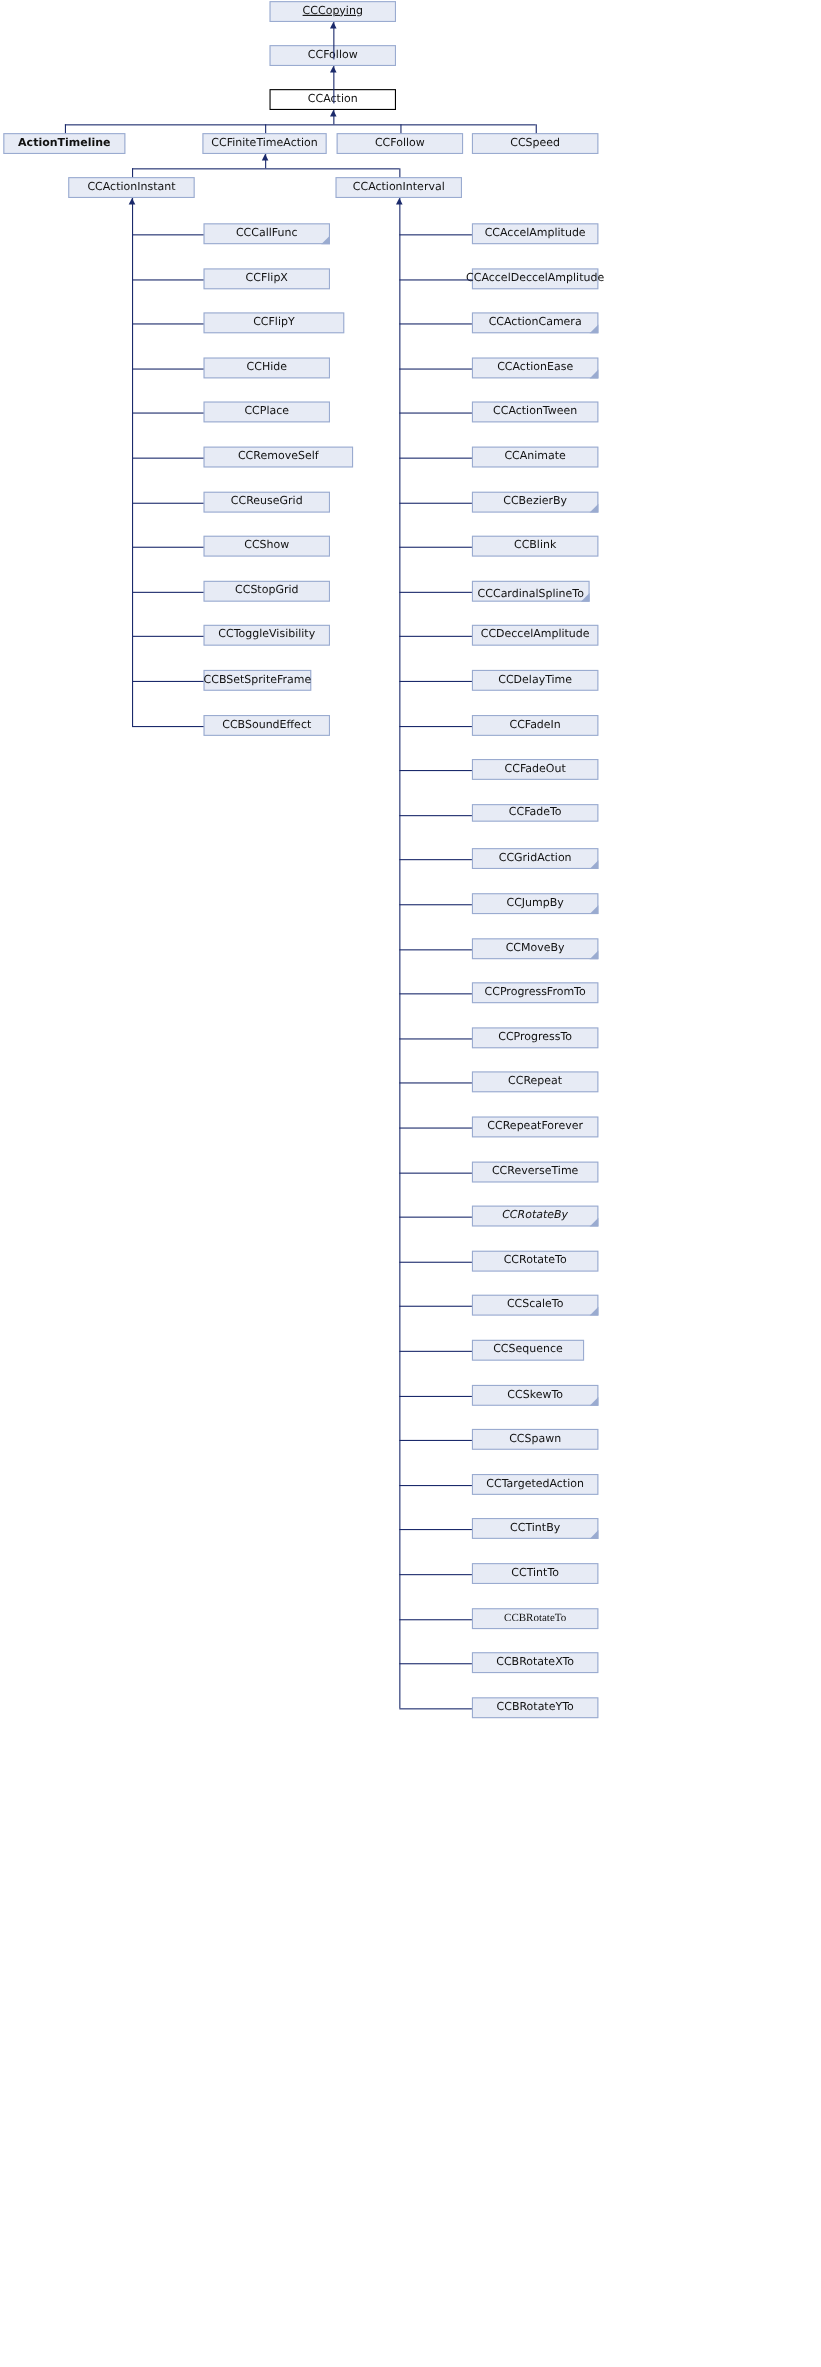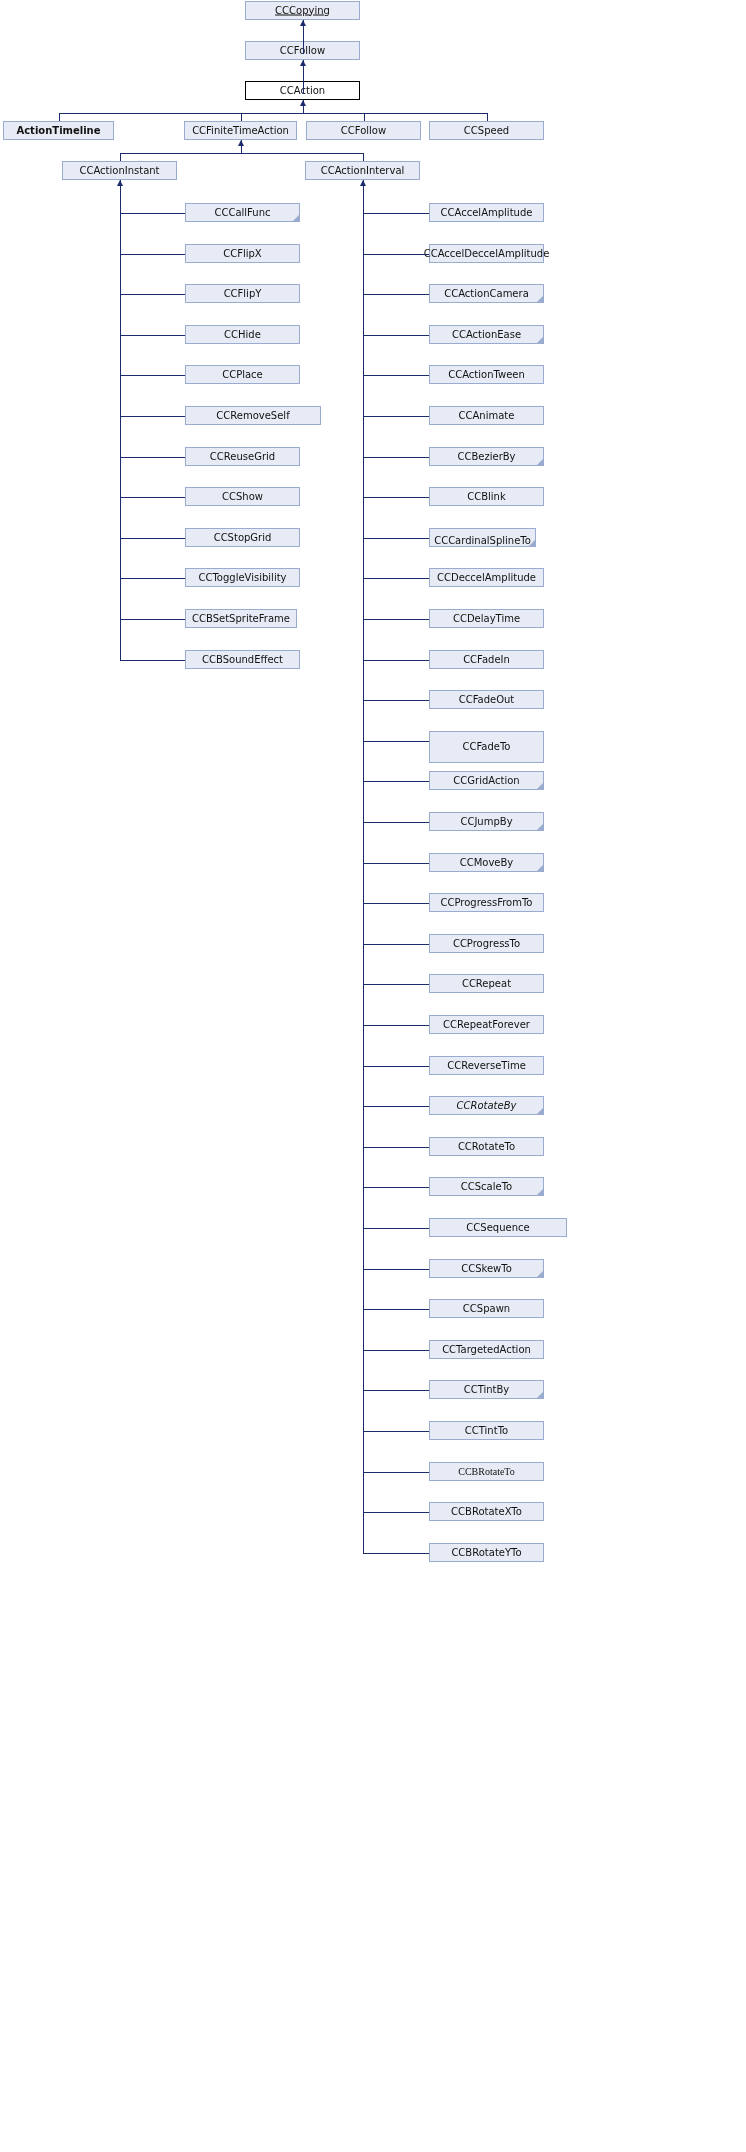--- a/index.html
+++ b/index.html
@@ -118,21 +118,21 @@
     <div class="edge v" style="left: 363px; top: 153px; height: 8px;"></div>
     <div class="arrow" style="left: 117px; top: 180px;"></div>
     <div class="node folded" style="left: 185px; top: 203px; width: 115px; height: 19px;">
       <span class="lbl">CCCallFunc</span>
     </div>
     <div class="edge h" style="left: 120px; top: 213px; width: 65px;"></div>
     <div class="node" style="left: 185px; top: 244px; width: 115px; height: 19px;">
       <span class="lbl">CCFlipX</span>
     </div>
     <div class="edge h" style="left: 120px; top: 254px; width: 65px;"></div>
-    <div class="node" style="left: 185px; top: 284px; width: 115px; height: 19px;">
+    <div class="node" style="left: 185px; top: 284px; width: 128px; height: 19px;">
       <span class="lbl">CCFlipY</span>
     </div>
     <div class="edge h" style="left: 120px; top: 294px; width: 65px;"></div>
     <div class="node" style="left: 185px; top: 325px; width: 115px; height: 19px;">
       <span class="lbl">CCHide</span>
     </div>
     <div class="edge h" style="left: 120px; top: 335px; width: 65px;"></div>
     <div class="node" style="left: 185px; top: 365px; width: 115px; height: 19px;">
       <span class="lbl">CCPlace</span>
     </div>
@@ -150,21 +150,21 @@
     </div>
     <div class="edge h" style="left: 120px; top: 497px; width: 65px;"></div>
     <div class="node" style="left: 185px; top: 528px; width: 115px; height: 19px;">
       <span class="lbl">CCStopGrid</span>
     </div>
     <div class="edge h" style="left: 120px; top: 538px; width: 65px;"></div>
     <div class="node" style="left: 185px; top: 568px; width: 115px; height: 19px;">
       <span class="lbl">CCToggleVisibility</span>
     </div>
     <div class="edge h" style="left: 120px; top: 578px; width: 65px;"></div>
-    <div class="node" style="left: 185px; top: 609px; width: 112px; height: 19px;">
+    <div class="node" style="left: 185px; top: 609px; width: 98px; height: 19px;">
       <span class="lbl">CCBSetSpriteFrame</span>
     </div>
     <div class="edge h" style="left: 120px; top: 619px; width: 65px;"></div>
     <div class="node" style="left: 185px; top: 650px; width: 115px; height: 19px;">
       <span class="lbl">CCBSoundEffect</span>
     </div>
     <div class="edge h" style="left: 120px; top: 660px; width: 65px;"></div>
     <div class="edge v" style="left: 120px; top: 180px; height: 480px;"></div>
     <div class="arrow" style="left: 360px; top: 180px;"></div>
     <div class="node" style="left: 429px; top: 203px; width: 115px; height: 19px;">
@@ -212,21 +212,21 @@
     </div>
     <div class="edge h" style="left: 363px; top: 619px; width: 66px;"></div>
     <div class="node" style="left: 429px; top: 650px; width: 115px; height: 19px;">
       <span class="lbl">CCFadeIn</span>
     </div>
     <div class="edge h" style="left: 363px; top: 660px; width: 66px;"></div>
     <div class="node" style="left: 429px; top: 690px; width: 115px; height: 19px;">
       <span class="lbl">CCFadeOut</span>
     </div>
     <div class="edge h" style="left: 363px; top: 700px; width: 66px;"></div>
-    <div class="node" style="left: 429px; top: 731px; width: 115px; height: 32px;">
+    <div class="node" style="left: 429px; top: 731px; width: 115px; height: 16px;">
       <span class="lbl">CCFadeTo</span>
     </div>
     <div class="edge h" style="left: 363px; top: 741px; width: 66px;"></div>
     <div class="node folded" style="left: 429px; top: 771px; width: 115px; height: 19px;">
       <span class="lbl">CCGridAction</span>
     </div>
     <div class="edge h" style="left: 363px; top: 781px; width: 66px;"></div>
     <div class="node folded" style="left: 429px; top: 812px; width: 115px; height: 19px;">
       <span class="lbl">CCJumpBy</span>
     </div>
@@ -260,21 +260,21 @@
     </div>
     <div class="edge h" style="left: 363px; top: 1106px; width: 66px;"></div>
     <div class="node" style="left: 429px; top: 1137px; width: 115px; height: 19px;">
       <span class="lbl">CCRotateTo</span>
     </div>
     <div class="edge h" style="left: 363px; top: 1147px; width: 66px;"></div>
     <div class="node folded" style="left: 429px; top: 1177px; width: 115px; height: 19px;">
       <span class="lbl">CCScaleTo</span>
     </div>
     <div class="edge h" style="left: 363px; top: 1187px; width: 66px;"></div>
-    <div class="node" style="left: 429px; top: 1218px; width: 138px; height: 19px;">
+    <div class="node" style="left: 429px; top: 1218px; width: 102px; height: 19px;">
       <span class="lbl">CCSequence</span>
     </div>
     <div class="edge h" style="left: 363px; top: 1228px; width: 66px;"></div>
     <div class="node folded" style="left: 429px; top: 1259px; width: 115px; height: 19px;">
       <span class="lbl">CCSkewTo</span>
     </div>
     <div class="edge h" style="left: 363px; top: 1269px; width: 66px;"></div>
     <div class="node" style="left: 429px; top: 1299px; width: 115px; height: 19px;">
       <span class="lbl">CCSpawn</span>
     </div>

